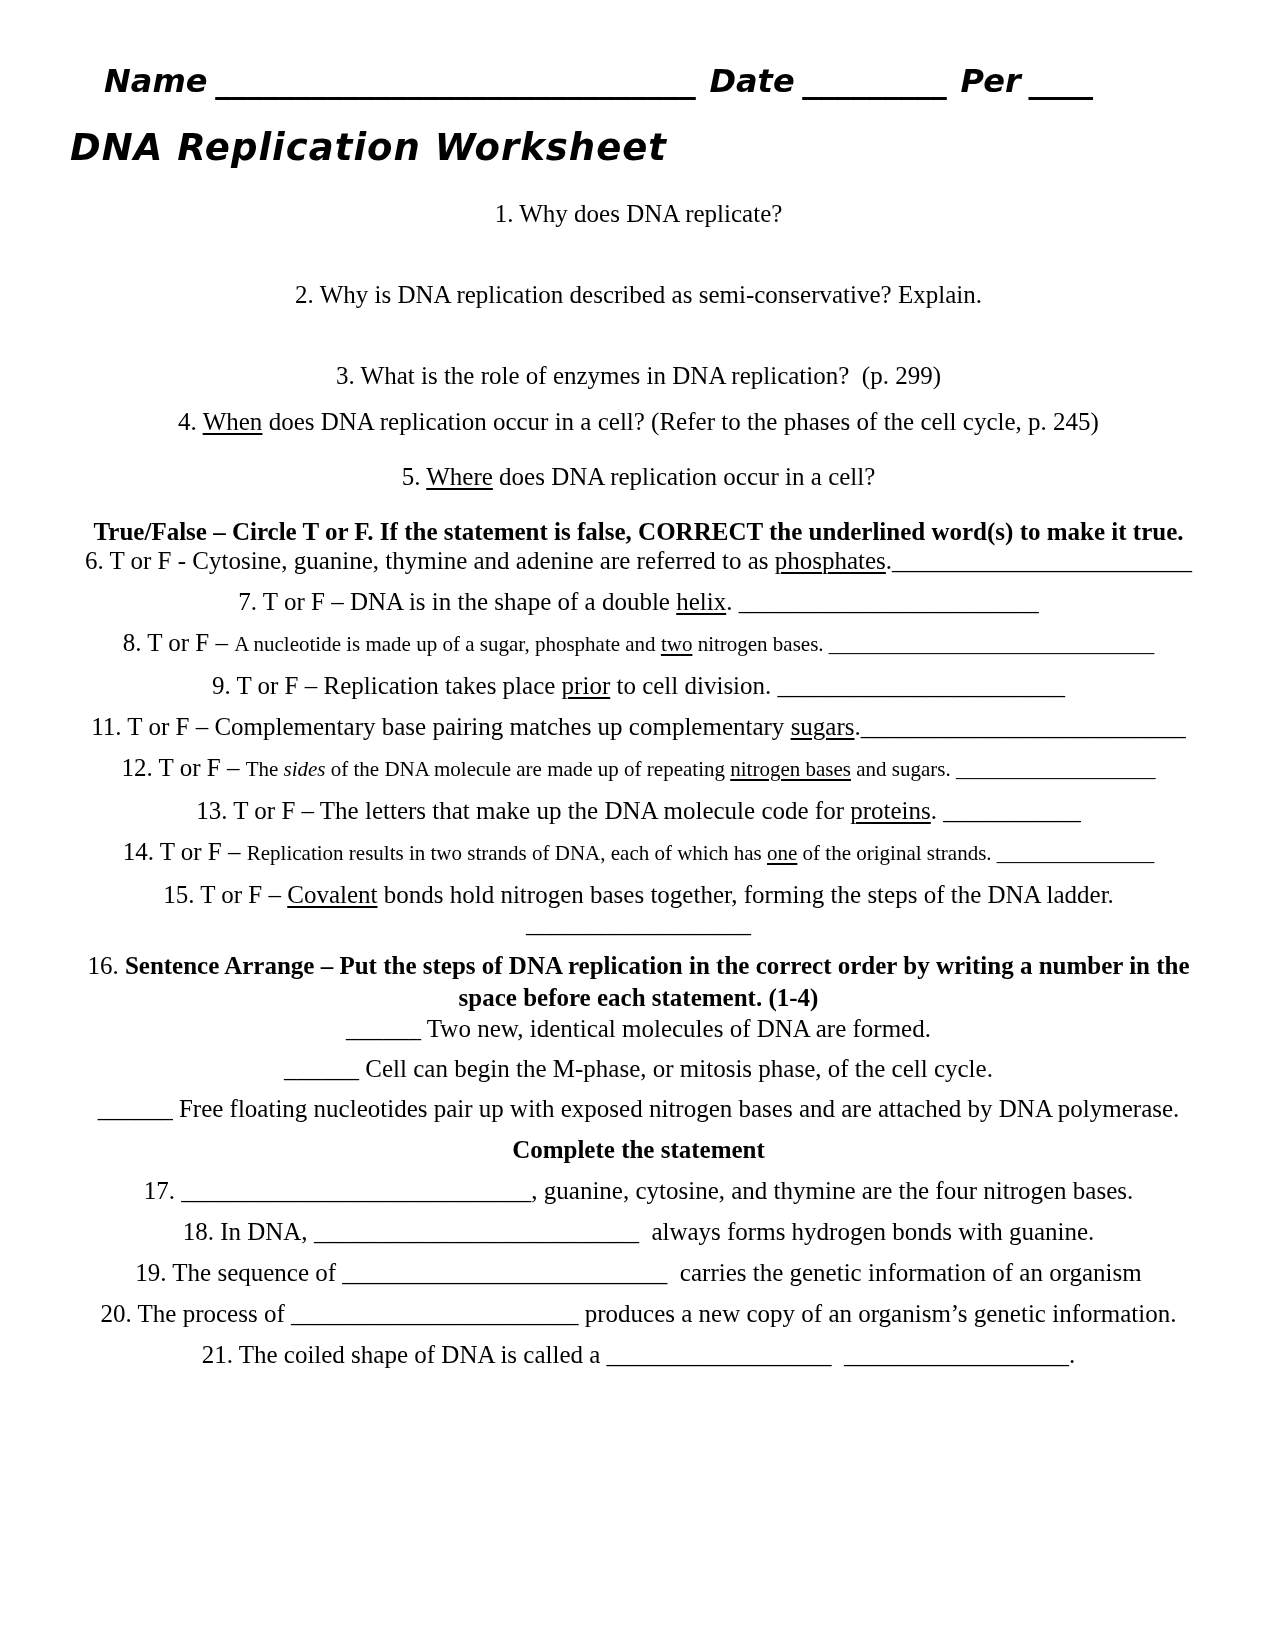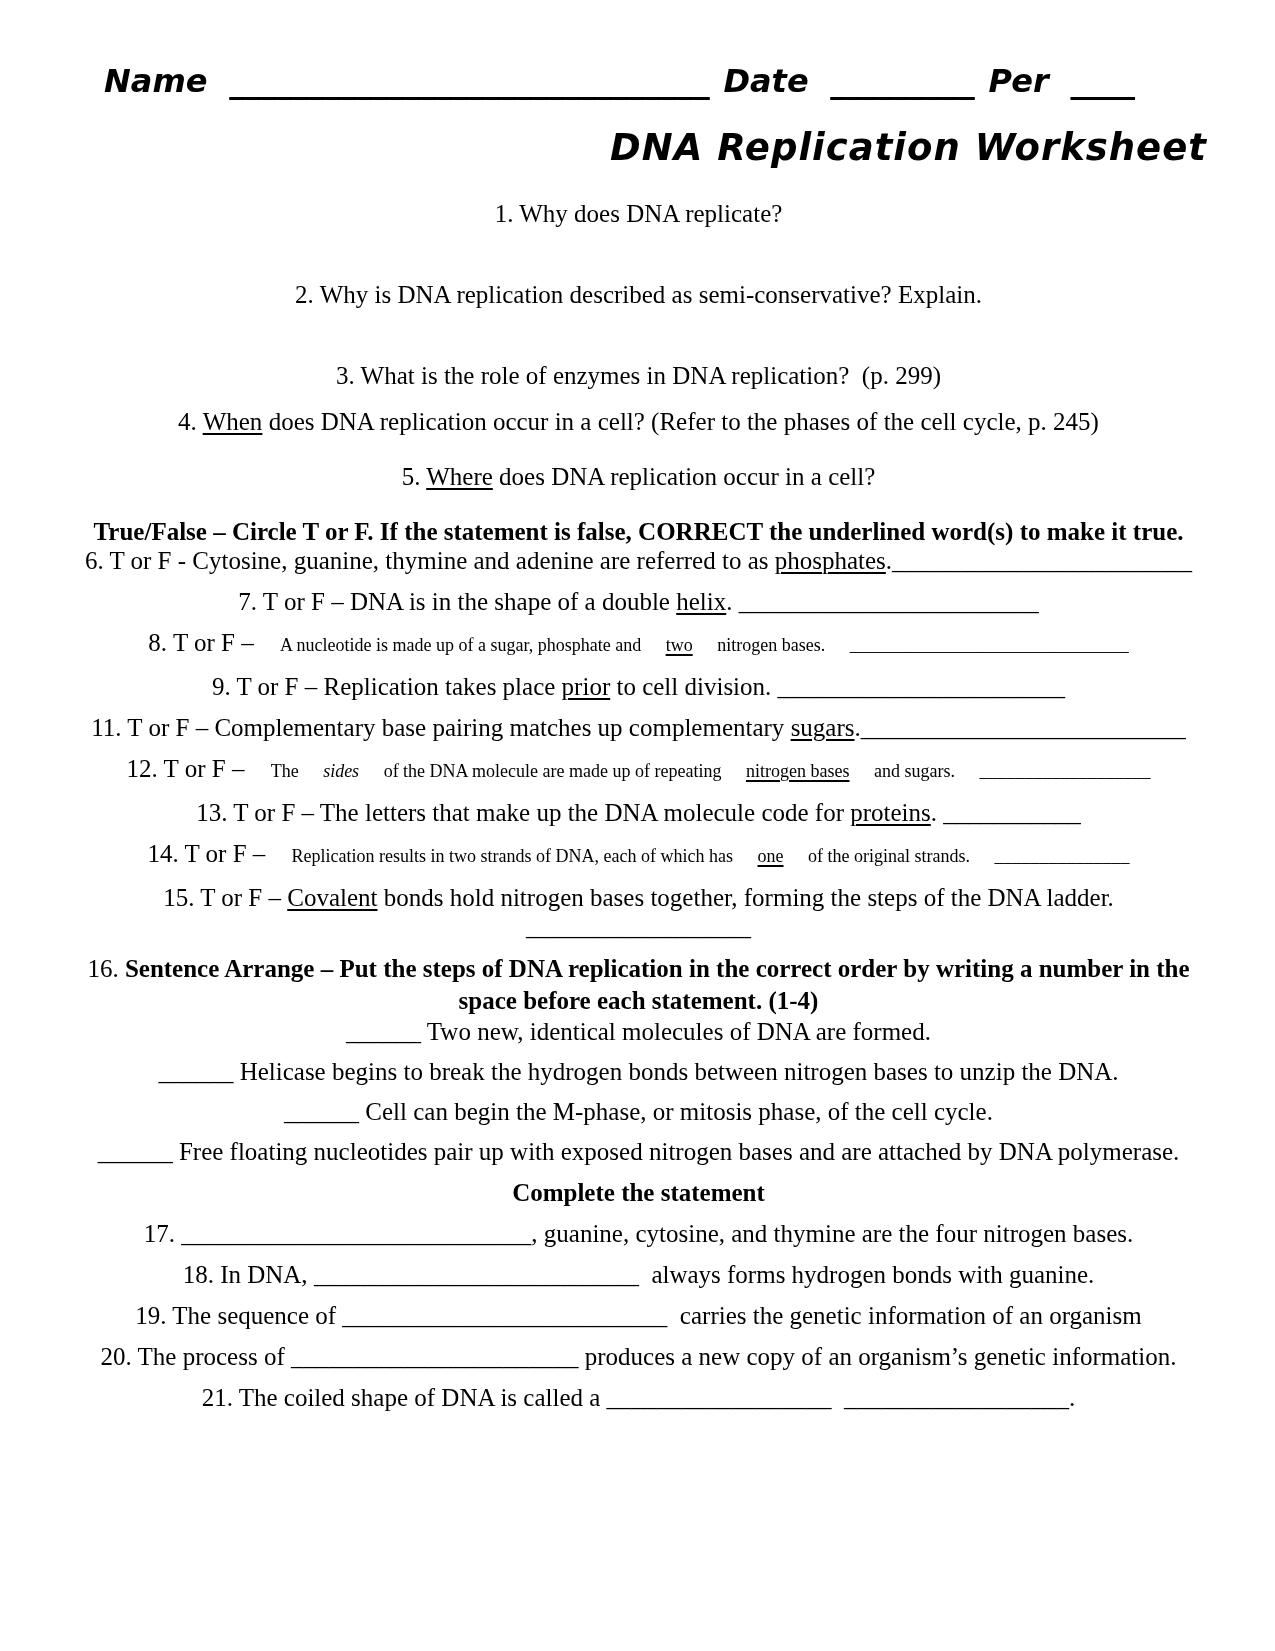--- a/index.html
+++ b/index.html
@@ -27,36 +27,36 @@
     font-weight: bold;
   }
   .header-line {
     display: flex;
     align-items: baseline;
     gap: 14px;
     margin-left: 34px;
     font-size: 32px;
     white-space: pre;
   }
-  .field { display: inline-flex; gap: 22px; align-items: baseline; }
+  .field { display: inline-flex; gap: 8px; align-items: baseline; }
   .title {
-    text-align: right;
+    text-align: left;
     font-size: 37px;
     margin-top: 26px;
     letter-spacing: 1px;
   }
   
   .line {
     font-size: 25px;
     line-height: 29px;
     white-space: pre-wrap;
     text-align: center;
   }
   .wrapline { line-height: 32px; }
-  .sm  { font-size: 18px; margin-left: 20px; }
+  .sm  { font-size: 21px; }
   .u   { text-decoration: underline; text-decoration-thickness: 1.5px; text-underline-offset: 3px; }
   .i   { font-style: italic; }
   .b   { font-weight: bold; }
   
   .mt-q1 { margin-top: 30px; }
   .mt-xl { margin-top: 52px; }
   .mt-lg { margin-top: 17px; }
   .mt-md { margin-top: 26px; }
   .mt-sm { margin-top: 12px; }
   .mt-xs { margin-top: 11px; }
@@ -83,21 +83,20 @@
   <div class="line mt-sm"><span>8. T or F – </span><span class="sm">A nucleotide is made up of a sugar, phosphate and </span><span class="u sm">two</span><span class="sm"> nitrogen bases. </span><span class="sm">_______________________________</span></div>
   <div class="line mt-sm"><span>9. T or F – Replication takes place </span><span class="u">prior</span><span> to cell division. </span><span>_______________________</span></div>
   <div class="line mt-sm"><span>11. T or F – Complementary base pairing matches up complementary </span><span class="u">sugars</span><span>.</span><span>__________________________</span></div>
   <div class="line mt-sm"><span>12. T or F – </span><span class="sm">The </span><span class="i sm">sides</span><span class="sm"> of the DNA molecule are made up of repeating </span><span class="u sm">nitrogen bases</span><span class="sm"> and sugars. </span><span class="sm">___________________</span></div>
   <div class="line mt-sm"><span>13. T or F – The letters that make up the DNA molecule code for </span><span class="u">proteins</span><span>. </span><span>___________</span></div>
   <div class="line mt-sm"><span>14. T or F – </span><span class="sm">Replication results in two strands of DNA, each of which has </span><span class="u sm">one</span><span class="sm"> of the original strands. </span><span class="sm">_______________</span></div>
   <div class="line mt-sm"><span>15. T or F – </span><span class="u">Covalent</span><span> bonds hold nitrogen bases together, forming the steps of the DNA ladder. </span><span>__________________</span></div>
 
   <div class="line wrapline mt-sm"><span>16. </span><span class="b">Sentence Arrange – Put the steps of DNA replication in the correct order by writing a number in the space before each statement. (1-4)</span></div>
   <div class="line mt-0"><span>______</span><span> Two new, identical molecules of DNA are formed.</span></div>
-  <div class="line mt-xs"><span>______</span><span> Helicase begins to break the hydrogen bonds between nitrogen bases to unzip the DNA.</span></div>
   <div class="line mt-xs"><span>______</span><span> Cell can begin the M-phase, or mitosis phase, of the cell cycle.</span></div>
   <div class="line mt-xs"><span>______</span><span> Free floating nucleotides pair up with exposed nitrogen bases and are attached by DNA polymerase.</span></div>
 
   <div class="line mt-sm"><span class="b">Complete the statement</span></div>
   <div class="line mt-sm"><span>17. </span><span>____________________________</span><span>, guanine, cytosine, and thymine are the four nitrogen bases.</span></div>
   <div class="line mt-sm"><span>18. In DNA, </span><span>__________________________</span><span>  always forms hydrogen bonds with guanine.</span></div>
   <div class="line mt-sm"><span>19. The sequence of </span><span>__________________________</span><span>  carries the genetic information of an organism</span></div>
   <div class="line mt-sm"><span>20. The process of </span><span>_______________________</span><span> produces a new copy of an organism’s genetic information.</span></div>
   <div class="line mt-sm"><span>21. The coiled shape of DNA is called a </span><span>__________________</span><span>  </span><span>__________________</span><span>.</span></div>
 

